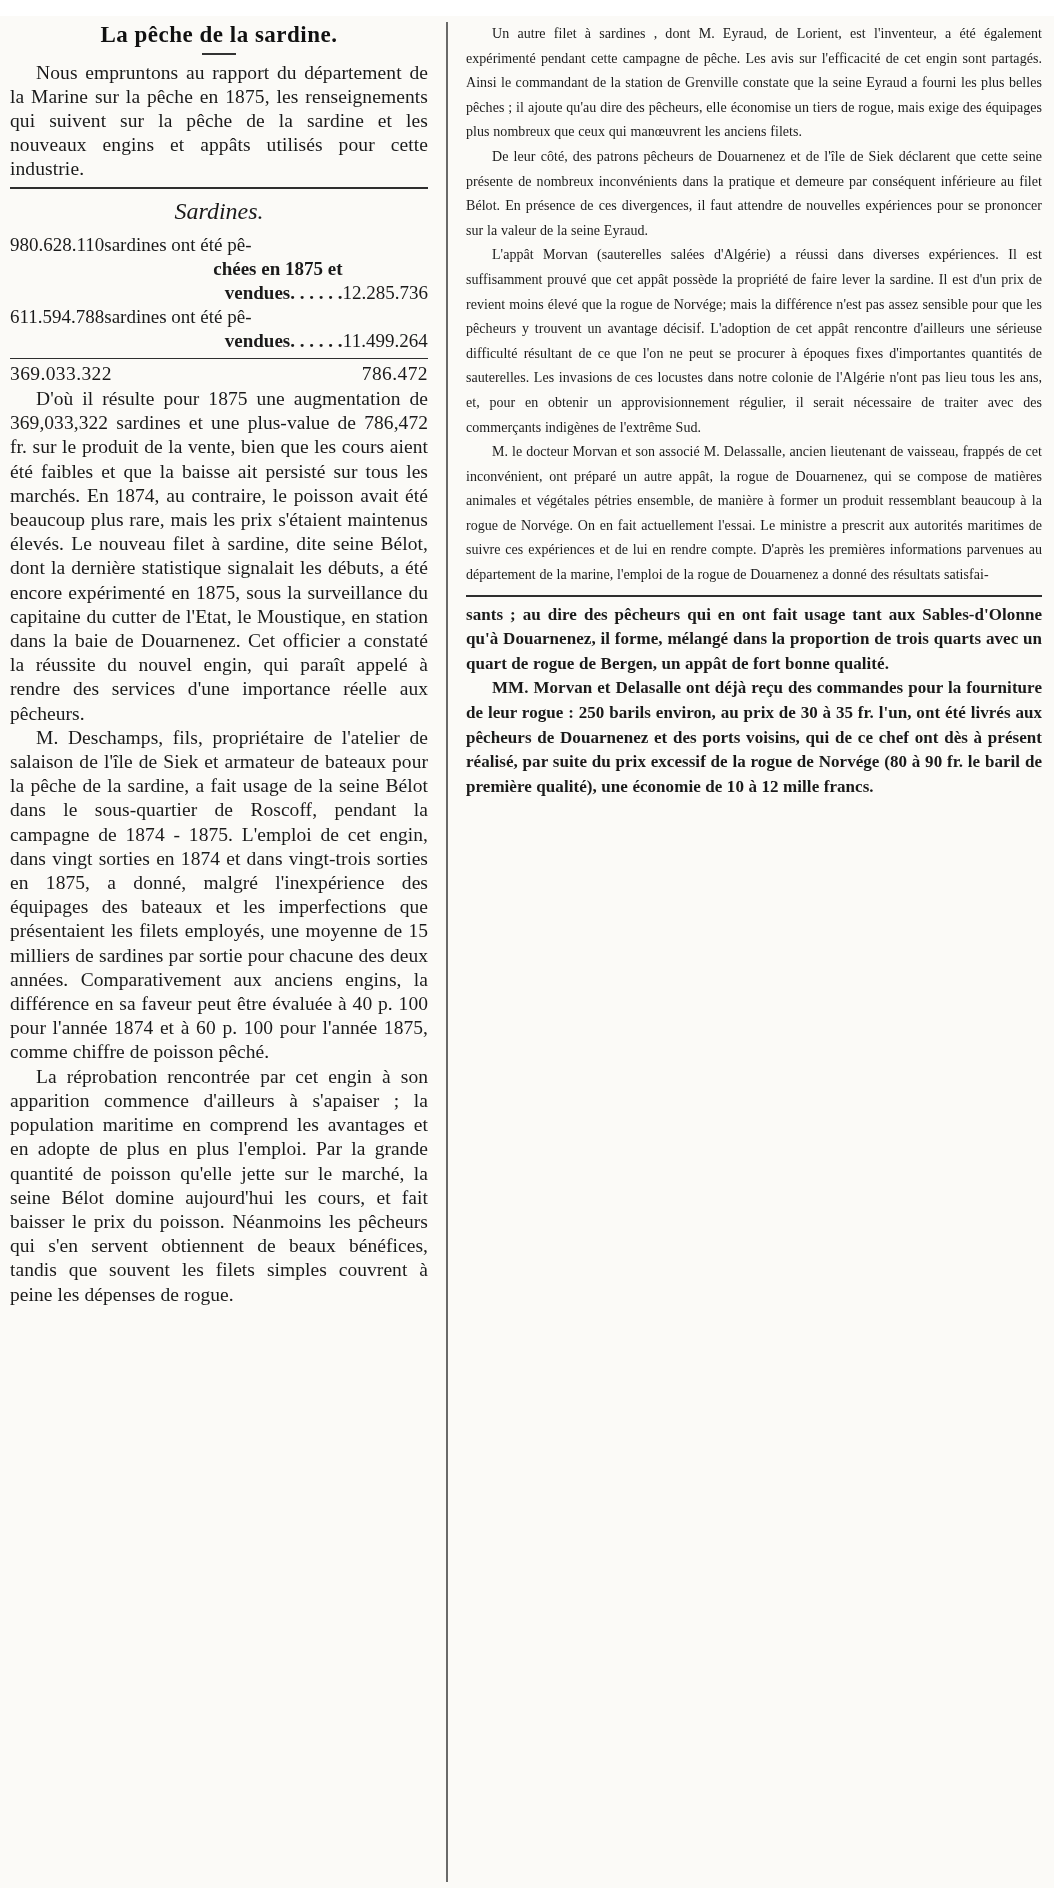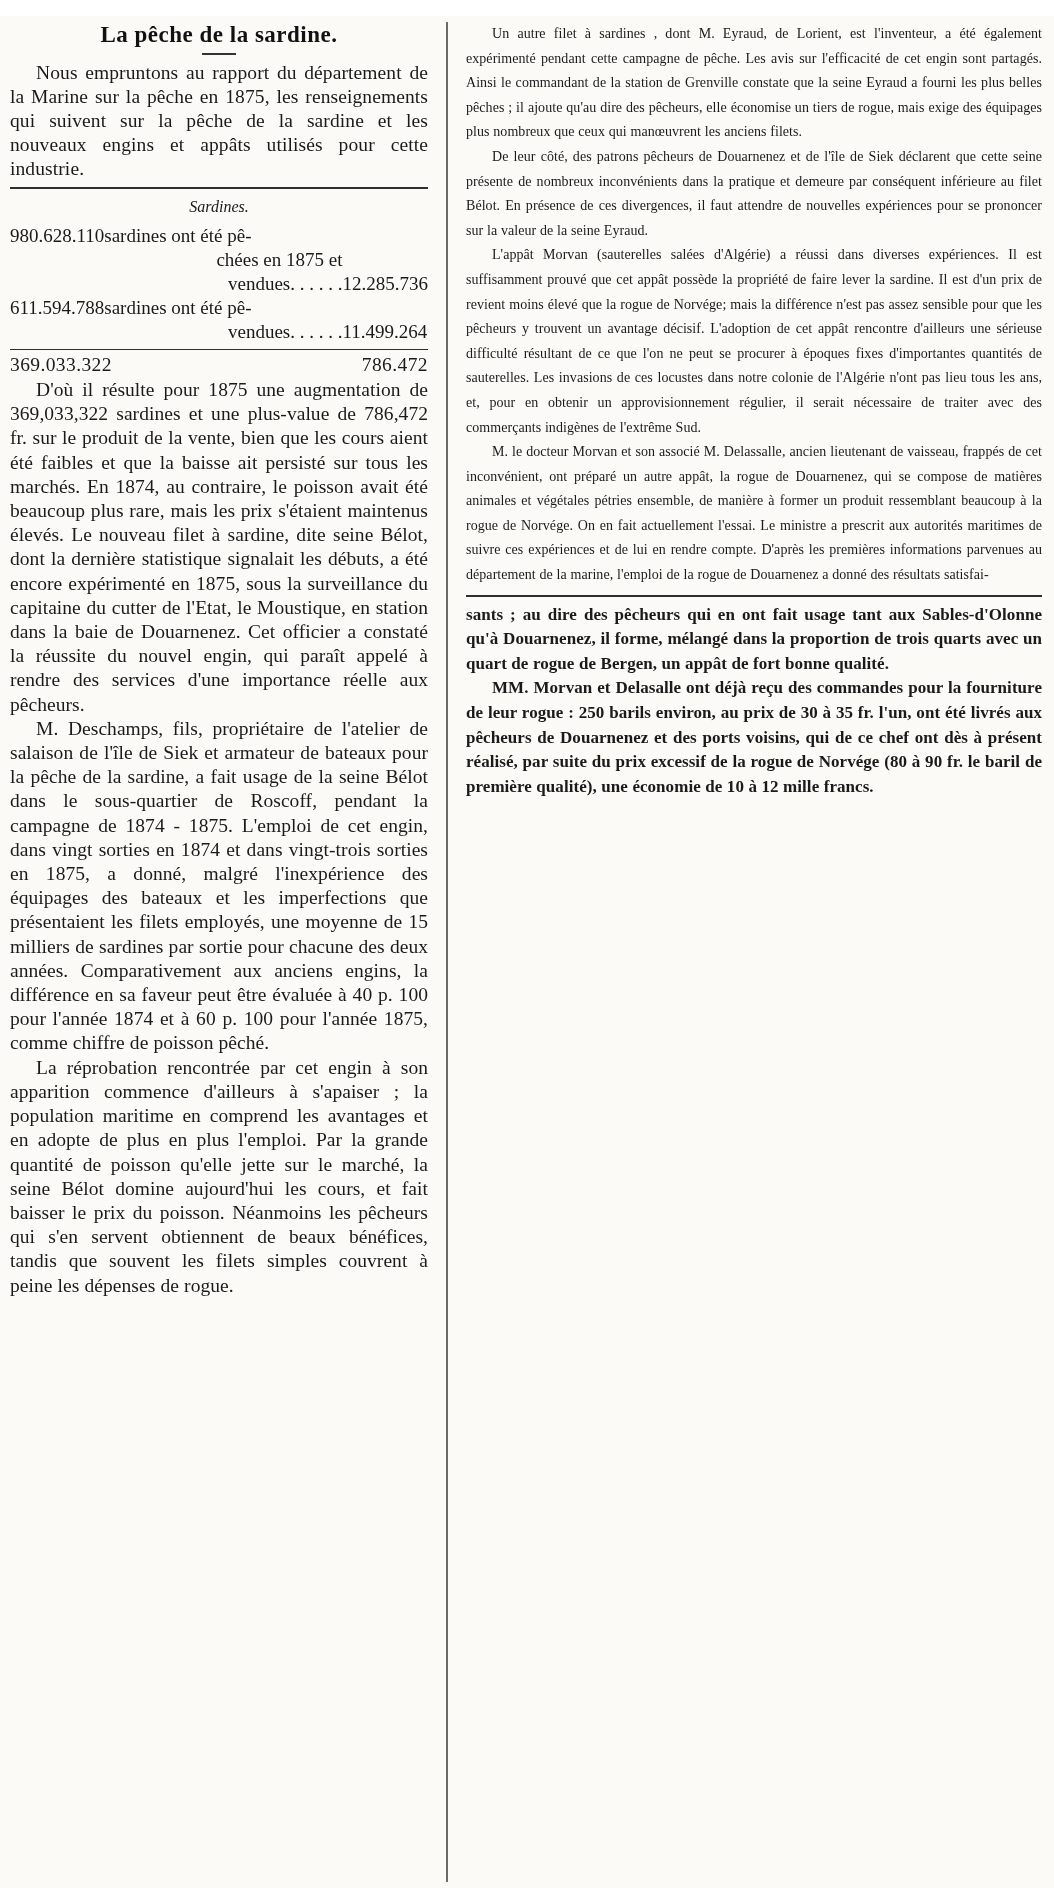--- a/index.html
+++ b/index.html
@@ -86,46 +86,46 @@
     margin: 6px 0 9px 0;
   }
   .rule-thin {
     border: 0;
     border-top: 1px solid #2e2e2e;
     margin: 5px 0 4px 0;
   }
   .subhead {
     text-align: center;
     font-style: italic;
-    font-size: 16px;
+    font-size: 24px;
     margin: 2px 0 8px 0;
   }
   table.figures {
     width: 100%;
     border-collapse: collapse;
     font-size: 19px;
     line-height: 24px;
   }
   table.figures td {
     vertical-align: top;
     padding: 0;
   }
   td.fignum {
     white-space: nowrap;
     padding-right: 6px;
   }
   td.figtext {
     width: 100%;
   }
   td.figval {
-    text-align: left;
+    text-align: center;
     white-space: nowrap;
     padding-left: 8px;
   }
-  .fig-line2 { text-align: right; }
+  .fig-line2 { text-align: right; font-weight: bold; }
   .totals {
     display: flex;
     justify-content: space-between;
     font-size: 19.5px;
     letter-spacing: 0.4px;
     margin-top: 2px;
   }
   p.body {
     font-size: 19.5px;
     line-height: 24.2px;

